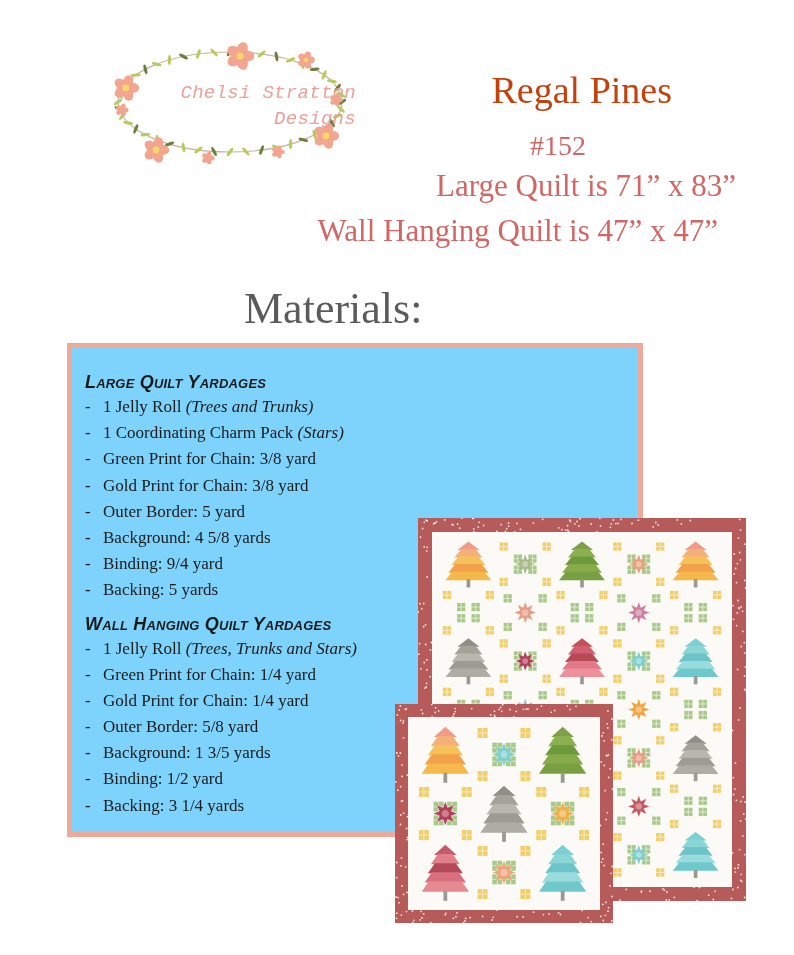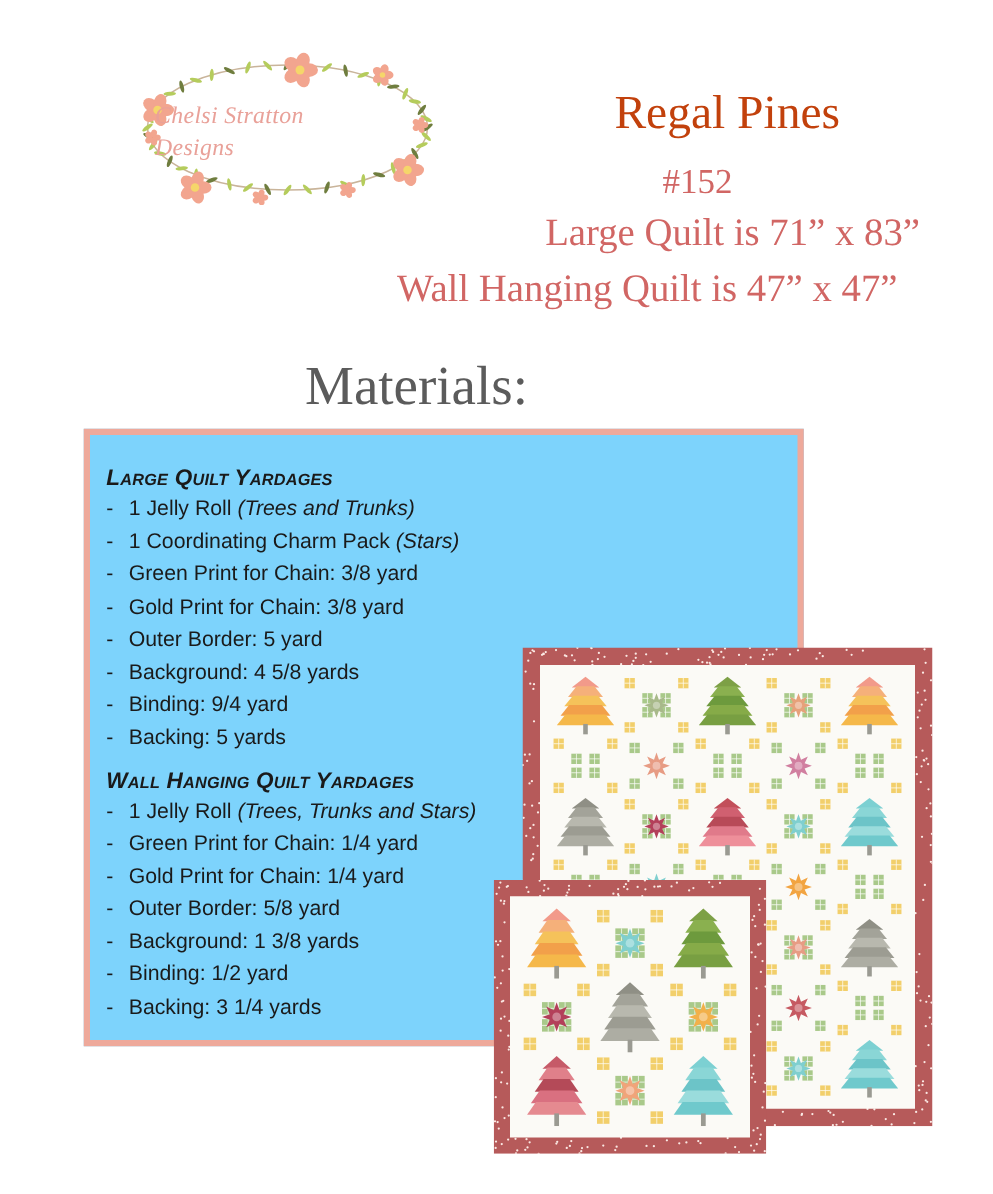--- a/index.html
+++ b/index.html
@@ -1,33 +1,33 @@
 <!DOCTYPE html>
 <html><head>
 <meta charset="utf-8">
 <style>
   html, body { margin:0; padding:0; background:#ffffff; }
   body { width:794px; height:955px; position:relative; overflow:hidden; font-family:"DejaVu Serif", serif; }
 
   .logo { position:absolute; left:108px; top:40px; width:244px; height:124px; }
   .logo svg { width:100%; height:100%; display:block; }
-  .logo-text { position:absolute; left:16px; width:100%; text-align:left; font-family:Liberation Serif, serif; font-style:italic; color:#e9a199; letter-spacing:0.3px; }
+  .logo-text { position:absolute; left:4px; width:100%; text-align:right; font-family:Liberation Mono, monospace; font-style:italic; color:#e9a199; letter-spacing:0.3px; }
   .logo-line1 { top:42px; font-size:19px; }
   .logo-line2 { top:68px; font-size:19px; }
   .title { position:absolute; right:122px; top:68px; font-size:38px; color:#c2410c; font-family:"Liberation Serif", serif; white-space:nowrap; }
   .pattern-no { position:absolute; left:530px; top:130px; font-size:28px; color:#d16664; font-family:"Liberation Serif", serif; white-space:nowrap; }
   .size-large { position:absolute; right:58px; top:168px; font-size:31px; color:#d16664; font-family:"Liberation Serif", serif; white-space:nowrap; }
   .size-wall { position:absolute; right:76px; top:213px; font-size:31px; color:#d16664; font-family:"Liberation Serif", serif; white-space:nowrap; }
 
   .materials-heading { position:absolute; left:244px; top:283px; font-size:44px; color:#5b5b5b; font-family:"Liberation Serif", serif; white-space:nowrap; }
 
   .materials-box { position:absolute; left:67px; top:343px; width:566px; height:484px; border:5px solid #eea99b; background:#7dd3fc; }
   .mat-content { position:absolute; left:13px; top:22px; font-family:"Liberation Sans", sans-serif; color:#1a1a1a; font-size:17px; }
   .section-title { font-weight:bold; font-style:italic; font-variant:small-caps; font-size:18px; letter-spacing:0.2px; height:24px; line-height:24px; }
-  .item { height:26.2px; line-height:26px; white-space:nowrap; }
+  .item { height:26.2px; line-height:26px; white-space:nowrap;font-family:Liberation Serif, serif; }
   .item .dash { display:inline-block; width:18px; }
   .item .note { font-style:italic; }
   .section2 { margin-top:8px; }
 
   .quilt { position:absolute; }
   .quilt svg { display:block; width:100%; height:100%; }
   .quilt-large { left:418px; top:518px; width:328px; height:383px; }
   .quilt-wall { left:395px; top:704px; width:218px; height:219px; }
 </style>
 </head>
@@ -151,21 +151,21 @@
       <div class="item"><span class="dash">-</span><span>Gold Print for Chain: 3/8 yard</span></div>
       <div class="item"><span class="dash">-</span><span>Outer Border: 5 yard</span></div>
       <div class="item"><span class="dash">-</span><span>Background: 4 5/8 yards</span></div>
       <div class="item"><span class="dash">-</span><span>Binding: 9/4 yard</span></div>
       <div class="item"><span class="dash">-</span><span>Backing: 5 yards</span></div>
       <div class="section-title section2">Wall Hanging Quilt Yardages</div>
       <div class="item"><span class="dash">-</span><span>1 Jelly Roll </span><span class="note">(Trees, Trunks and Stars)</span></div>
       <div class="item"><span class="dash">-</span><span>Green Print for Chain: 1/4 yard</span></div>
       <div class="item"><span class="dash">-</span><span>Gold Print for Chain: 1/4 yard</span></div>
       <div class="item"><span class="dash">-</span><span>Outer Border: 5/8 yard</span></div>
-      <div class="item"><span class="dash">-</span><span>Background: 1 3/8 yards</span></div>
+      <div class="item"><span class="dash">-</span><span>Background: 1 3/5 yards</span></div>
       <div class="item"><span class="dash">-</span><span>Binding: 1/2 yard</span></div>
       <div class="item"><span class="dash">-</span><span>Backing: 3 1/4 yards</span></div>
     </div>
 </div>
 
 <div class="quilt quilt-large">
   <svg id="quilt-large-svg" viewBox="0 0 328 383">
       <rect x="0" y="0" width="328" height="383" fill="#b65a5a"></rect>
       <circle cx="160.9" cy="7.9" r="0.9" fill="#fbe9e4"></circle>
       <circle cx="37.9" cy="379.6" r="0.9" fill="#fbe9e4"></circle>

